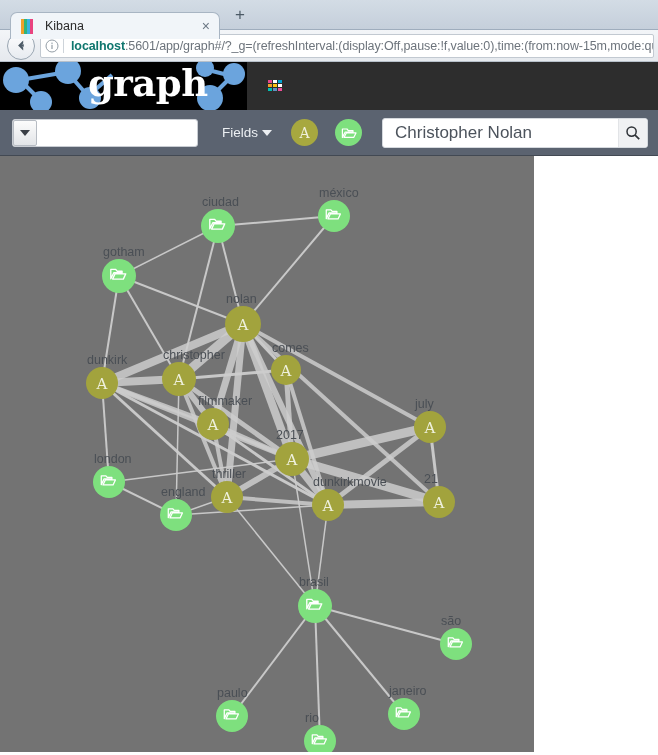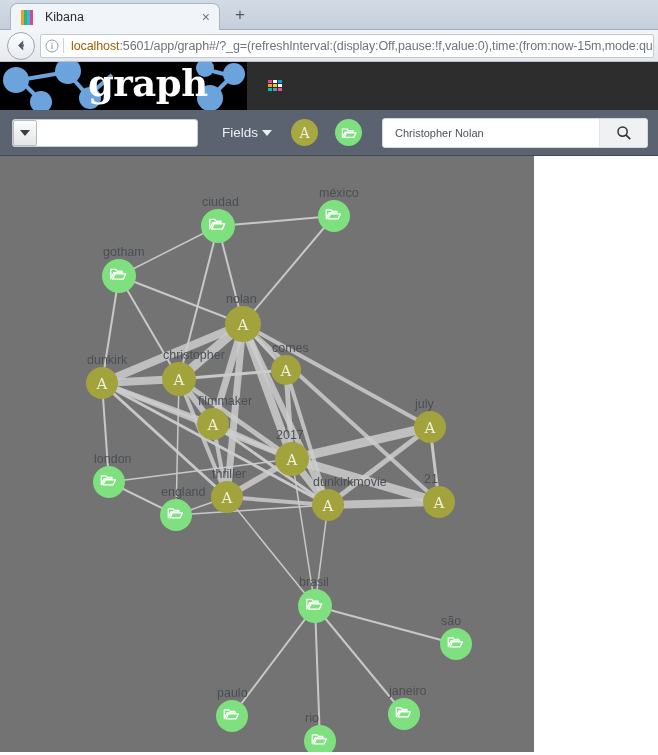--- a/index.html
+++ b/index.html
@@ -25,21 +25,21 @@
   .tabstrip {
     height: 30px;
     background: linear-gradient(#d3dce5, #c5cfdb);
     position: relative;
     border-bottom: 1px solid #9fadbd;
     box-sizing: border-box;
   }
   .tab {
     position: absolute;
     left: 10px;
-    top: 3px;
+    top: 12px;
     width: 210px;
     height: 27px;
     background: #f1f5f9;
     border-top-left-radius: 7px;
     border-top-right-radius: 7px;
     border: 1px solid #a8b5c3;
     border-bottom: none;
     box-sizing: border-box;
     display: flex;
     align-items: center;
@@ -140,21 +140,21 @@
     flex: 0 0 auto;
     margin-right: 7px;
   }
   .url-text {
     font-size: 12.5px;
     color: #6d747c;
     white-space: nowrap;
     overflow: hidden;
     letter-spacing: -0.1px;
   }
-  .url-text b { color: #a16207; font-weight: 400; }
+  .url-text b { color: #0f766e; font-weight: 700; }
 
   
   .kb-header {
     height: 48px;
     background: #000000;
     display: flex;
     align-items: stretch;
     position: relative;
     overflow: hidden;
   }
@@ -289,21 +289,21 @@
     display: flex;
     align-items: stretch;
     overflow: hidden;
     border: 1px solid #d5d9de;
     box-sizing: border-box;
   }
   .search-input {
     flex: 1 1 auto;
     border: none;
     outline: none;
-    font-size: 11px;
+    font-size: 17px;
     color: #4c535c;
     padding-left: 12px;
     font-family: "Liberation Sans", sans-serif;
     background: transparent;
   }
   .search-btn {
     width: 47px;
     background: #f0f1f3;
     border-left: 1px solid #e2e4e7;
     display: flex;

